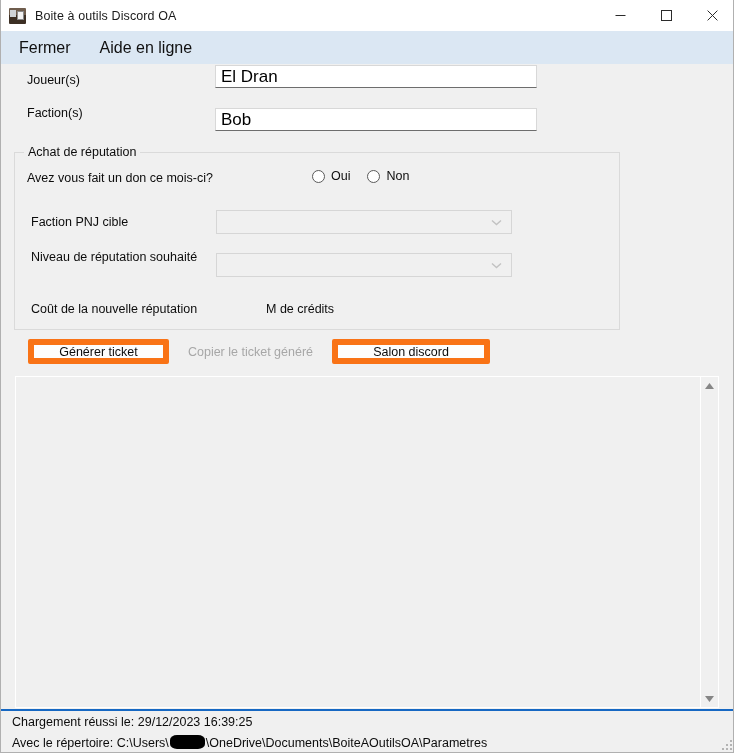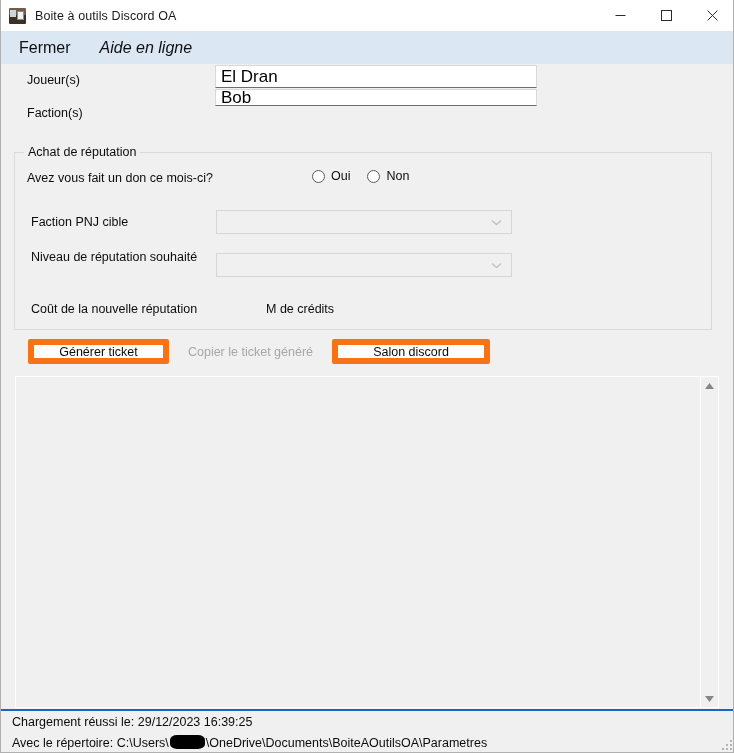--- a/index.html
+++ b/index.html
@@ -97,21 +97,21 @@
     align-items: center;
   }
   .menu-item {
     font-size: 16px;
     color: #101010;
     padding: 0 9px;
     cursor: default;
     white-space: nowrap;
   }
   .menu-item.first { margin-left: 9px; }
-  .menu-item + .menu-item { margin-left: 11px; font-style: italic; }
+  .menu-item + .menu-item { margin-left: 11px; }
 
   
   .client {
     position: absolute;
     left: 0; top: 64px;
     width: 734px;
     height: 645px;
     background: #f0f0f0;
   }
 
@@ -341,23 +341,23 @@
     <div class="menu-item first">Fermer</div>
     <div class="menu-item">Aide en ligne</div>
   </div>
 
   <div class="client">
 
     <div class="field-label" style="left:26px; top:9px;">Joueur(s)</div>
     <div class="text-input" style="left:214px; top:1px; width:322px; height:23px;" placeholder="">El Dran</div>
 
     <div class="field-label" style="left:26px; top:42px;">Faction(s)</div>
-    <div class="text-input" style="left:214px; top:25px; width:322px; height:17px;" placeholder="">Bob</div>
-
-    <div class="groupbox" style="left:13px; top:88px; width:698px; height:178px;">
+    <div class="text-input" style="left:214px; top:44px; width:322px; height:23px;" placeholder="">Bob</div>
+
+    <div class="groupbox" style="left:13px; top:88px; width:606px; height:178px;">
       <div class="groupbox-title">Achat de réputation</div>
     </div>
 
     <div class="field-label" style="left:26px; top:107px;">Avez vous fait un don ce mois-ci?</div>
     <div class="radio-group" style="left:311px; top:105px;">
       <div class="radio">
         <span class="radio-circle"></span>
         <span class="radio-label">Oui</span>
       </div>
       <div class="radio">

